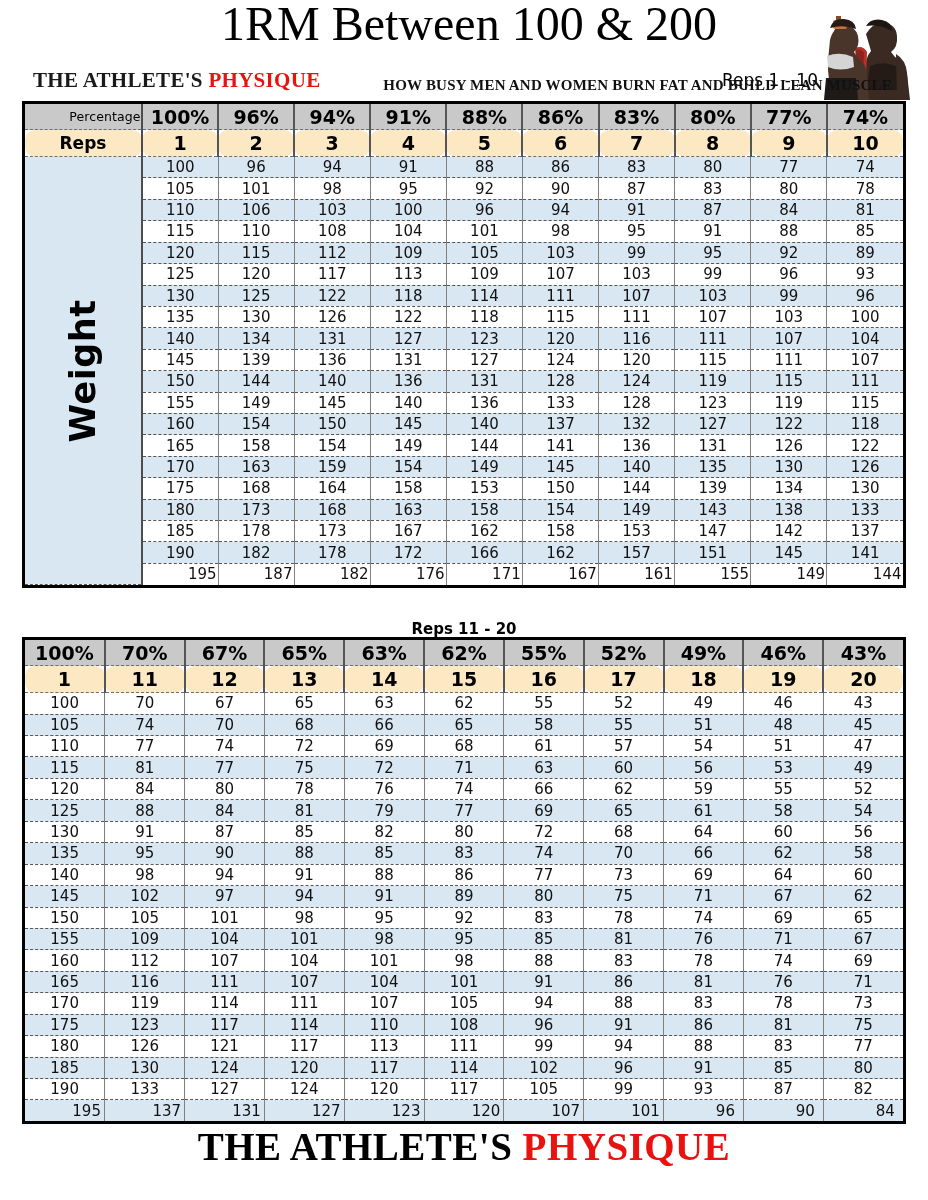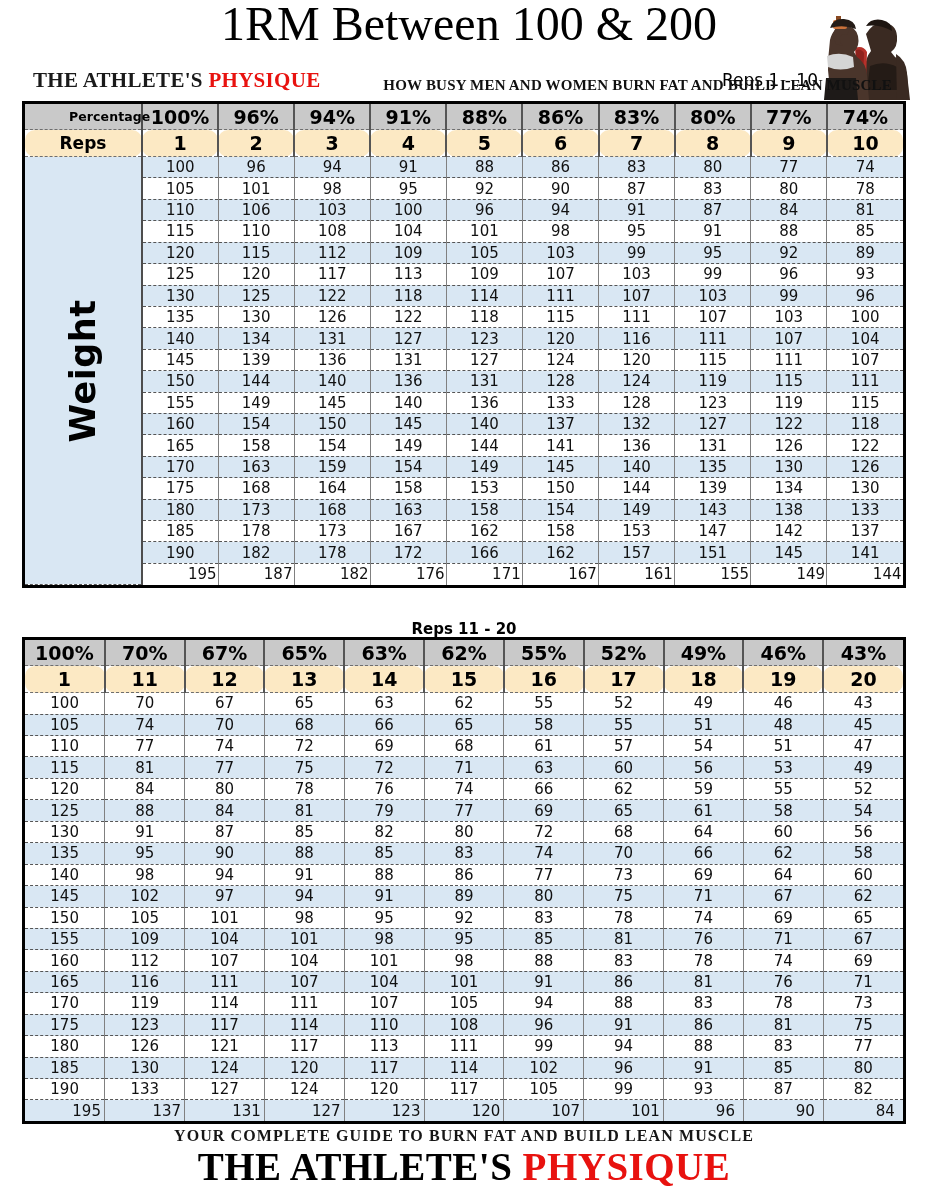--- a/index.html
+++ b/index.html
@@ -103,21 +103,21 @@
   tr.pct-row td{
     background:#c9c9c9;
     font-size:19px;
     font-weight:bold;
     color:#000;
     height:25px;
     border-bottom:1px dashed #6e6e6e;
   }
   tr.pct-row td.pct-label{
     font-size:12.5px;
-    font-weight:bold;
+    font-weight:normal;
     letter-spacing:0.1px;
     padding-left:44px;
   }
   tr.reps-row td{
     background:#fce9c4;
     font-size:19px;
     font-weight:bold;
     color:#000;
     height:26px;
     border-bottom:1px dashed #6e6e6e;
@@ -826,15 +826,14 @@
           <td class="vsep">101</td>
           <td class="vsep">96</td>
           <td class="vsep">90</td>
           <td class="vsep">84</td>
         </tr>
       </tbody>
     </table>
 </div>
 
 <div class="footer">
-  <div class="footer-tag">YOUR COMPLETE GUIDE TO BURN FAT AND BUILD LEAN MUSCLE</div>
   <div class="footer-brand"><span>THE ATHLETE'S </span><span class="red">PHYSIQUE</span></div>
 </div>
 
 </body></html>

